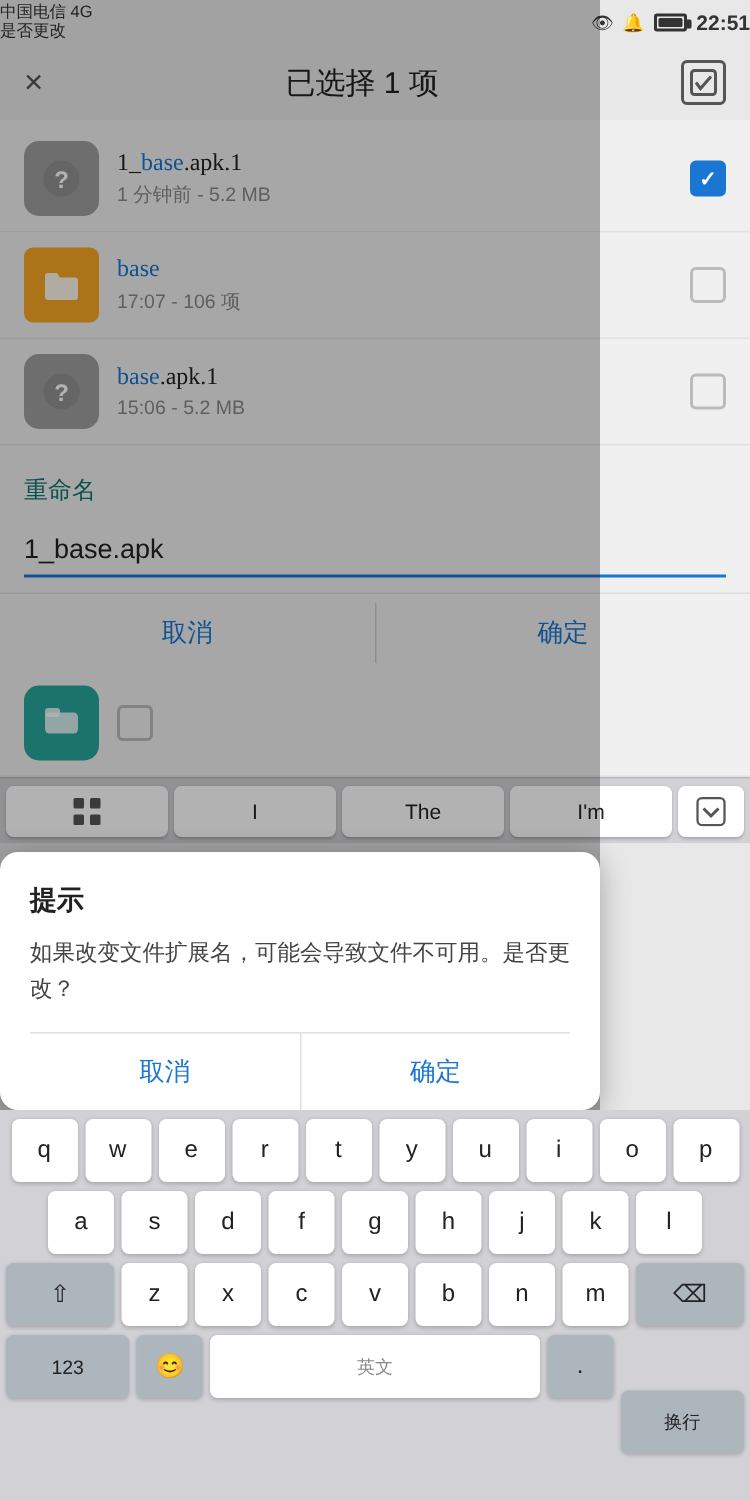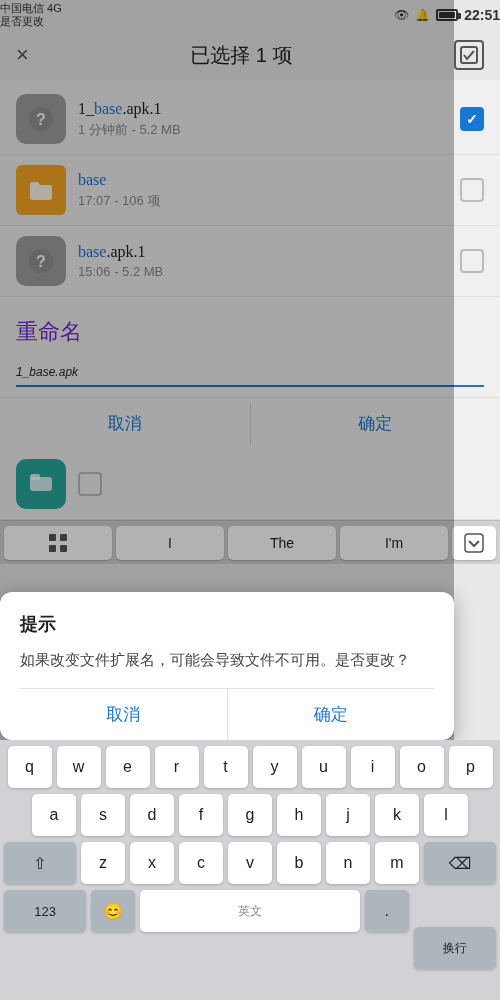--- a/index.html
+++ b/index.html
@@ -161,38 +161,37 @@
       font-size: 14px;
       font-weight: bold;
     }
 
     
     .rename-section {
       background: #f0f0f0;
       padding: 16px 16px 8px 16px;
     }
     .rename-title {
-      font-size: 22px;
-      color: #6d28d9;
+      font-size: 16px;
+      color: #0f766e;
       margin-bottom: 12px;
     }
     .rename-input-wrap {
       position: relative;
       padding-bottom: 2px;
     }
     .rename-input {
       width: 100%;
       border: none;
       border-bottom: 2px solid #1976d2;
       background: transparent;
-      font-size: 12px;
+      font-size: 18px;
       color: #222;
       padding: 6px 0;
       outline: none;
-      font-style: italic;
     }
 
     
     .rename-actions {
       display: flex;
       align-items: center;
       background: #f0f0f0;
       border-top: 1px solid #ddd;
     }
     .rename-action-btn {
@@ -276,21 +275,21 @@
       justify-content: center;
       cursor: pointer;
       box-shadow: 0 1px 2px rgba(0,0,0,0.2);
     }
 
     
     .dialog-overlay {
       position: absolute;
       top: 0;
       left: 0;
-      width: 454px;
+      width: 400px;
       height: 1000px;
       background: rgba(0,0,0,0.3);
       display: flex;
       align-items: flex-end;
       padding-bottom: 260px;
       justify-content: center;
     }
     .dialog-box {
       width: 460px;
       background: white;

